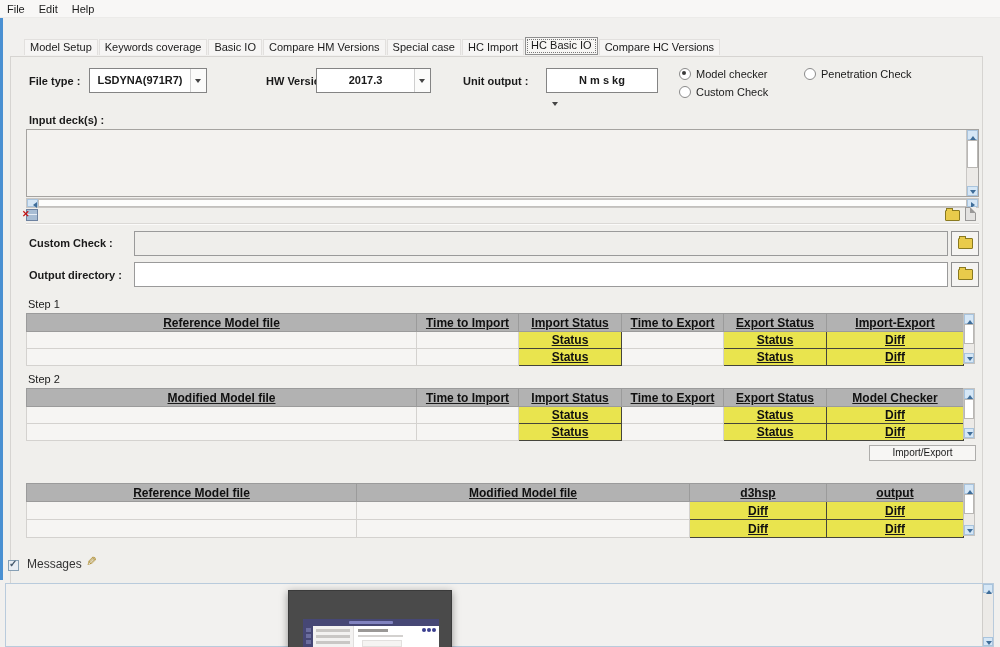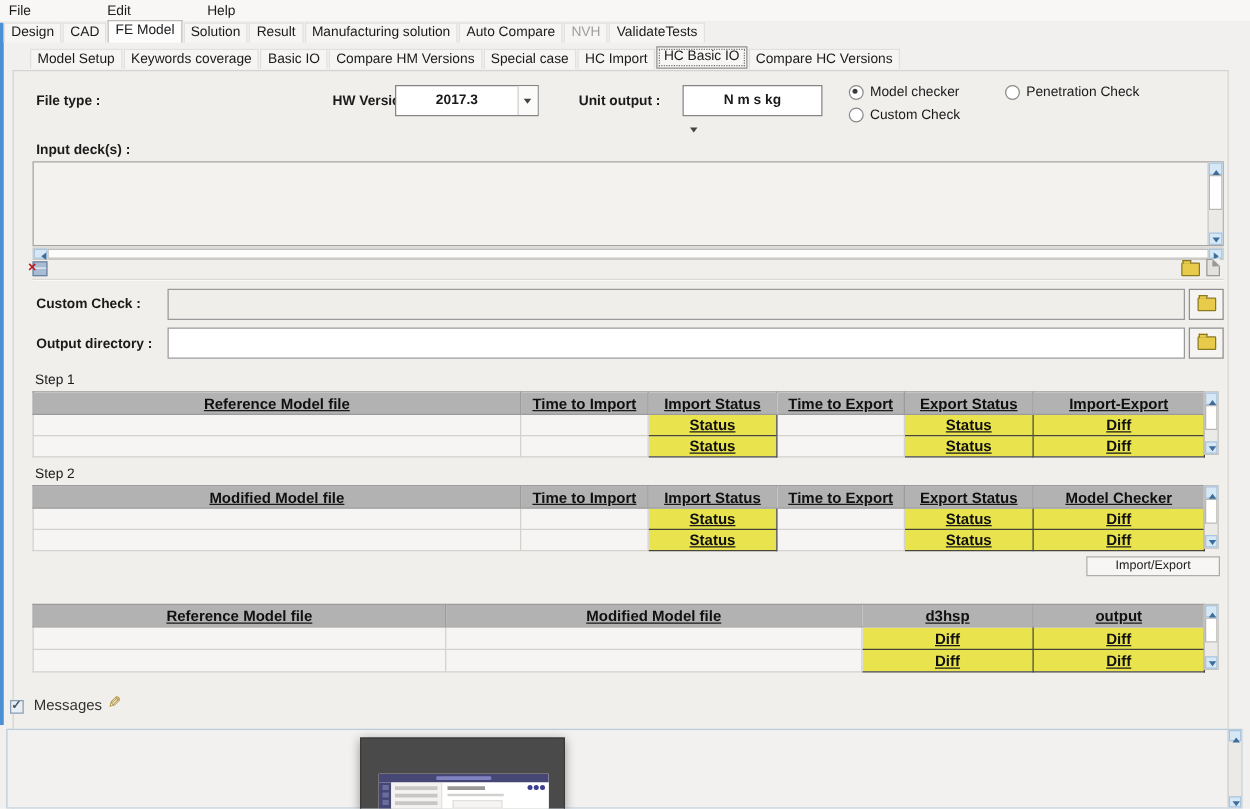--- a/index.html
+++ b/index.html
@@ -4,21 +4,21 @@
 <style>
   html,body{margin:0;padding:0;}
   .screen{position:relative;width:1000px;height:647px;overflow:hidden;background:#f1f0ee;
           font-family:"Liberation Sans",sans-serif;color:#1a1a1a;}
 
   
   .left-strip{position:absolute;left:0;top:17px;width:3px;height:563px;background:#4a90d2;}
 
   
   .menubar{position:absolute;left:0;top:0;width:100%;height:17px;background:#f8f7f6;
-           border-bottom:1px solid #ecebe9;display:flex;align-items:center;gap:47px;}
+           border-bottom:1px solid #ecebe9;display:flex;align-items:center;}
   .menu-item{font-size:11px;padding:1px 7px;cursor:default;}
 
   
   .tabbar{position:absolute;display:flex;align-items:flex-end;height:16px;}
   .tabbar.row1{top:18px;left:3px;}
   .tabbar.row2{top:39px;left:24px;}
   .tab{font-size:11px;padding:1px 5px 2px;background:#f6f5f4;border:1px solid #e2e0de;
        border-bottom:none;margin-right:1px;white-space:nowrap;}
   .tab.selected1{background:#fdfdfd;border-color:#bdbbb9;padding-bottom:4px;}
   .tab.disabled{color:#9f9e9c;}
@@ -133,46 +133,39 @@
 <div class="screen">
 
   <div class="left-strip"></div>
 
   <div class="menubar">
     <span class="menu-item">File</span>
     <span class="menu-item">Edit</span>
     <span class="menu-item">Help</span>
   </div>
 
-  <div class="tabbar row1">
-    <span class="tab">Design</span>
-    <span class="tab">CAD</span>
-    <span class="tab selected1">FE Model</span>
-    <span class="tab">Solution</span>
-    <span class="tab">Result</span>
-    <span class="tab">Manufacturing solution</span>
-    <span class="tab">Auto Compare</span>
-    <span class="tab disabled">NVH</span>
-    <span class="tab">ValidateTests</span>
-  </div>
 
   <div class="tabbar row2">
     <span class="tab">Model Setup</span>
     <span class="tab">Keywords coverage</span>
     <span class="tab">Basic IO</span>
     <span class="tab">Compare HM Versions</span>
     <span class="tab">Special case</span>
     <span class="tab">HC Import</span>
     <span class="tab selected2">HC Basic IO</span>
     <span class="tab">Compare HC Versions</span>
   </div>
 
   <div class="main-panel">
 
     <span class="lbl" style="left:18px;top:18px;">File type :</span>
+    <div class="combo" style="left:78px;top:11px;width:118px;">
+      <span class="val">LSDYNA(971R7)</span>
+      <span class="dd"></span>
+    </div>
 
     <span class="lbl" style="left:227px;top:18px;margin-left:28px;">HW Version :</span>
     <div class="combo" style="left:305px;top:11px;width:115px;">
       <span class="val">2017.3</span>
       <span class="dd"></span>
     </div>
 
     <span class="lbl" style="left:452px;top:18px;">Unit output :</span>
     <div class="combo" style="left:535px;top:11px;width:112px;flex-direction:column;">
       <span class="val">N m s kg</span>

